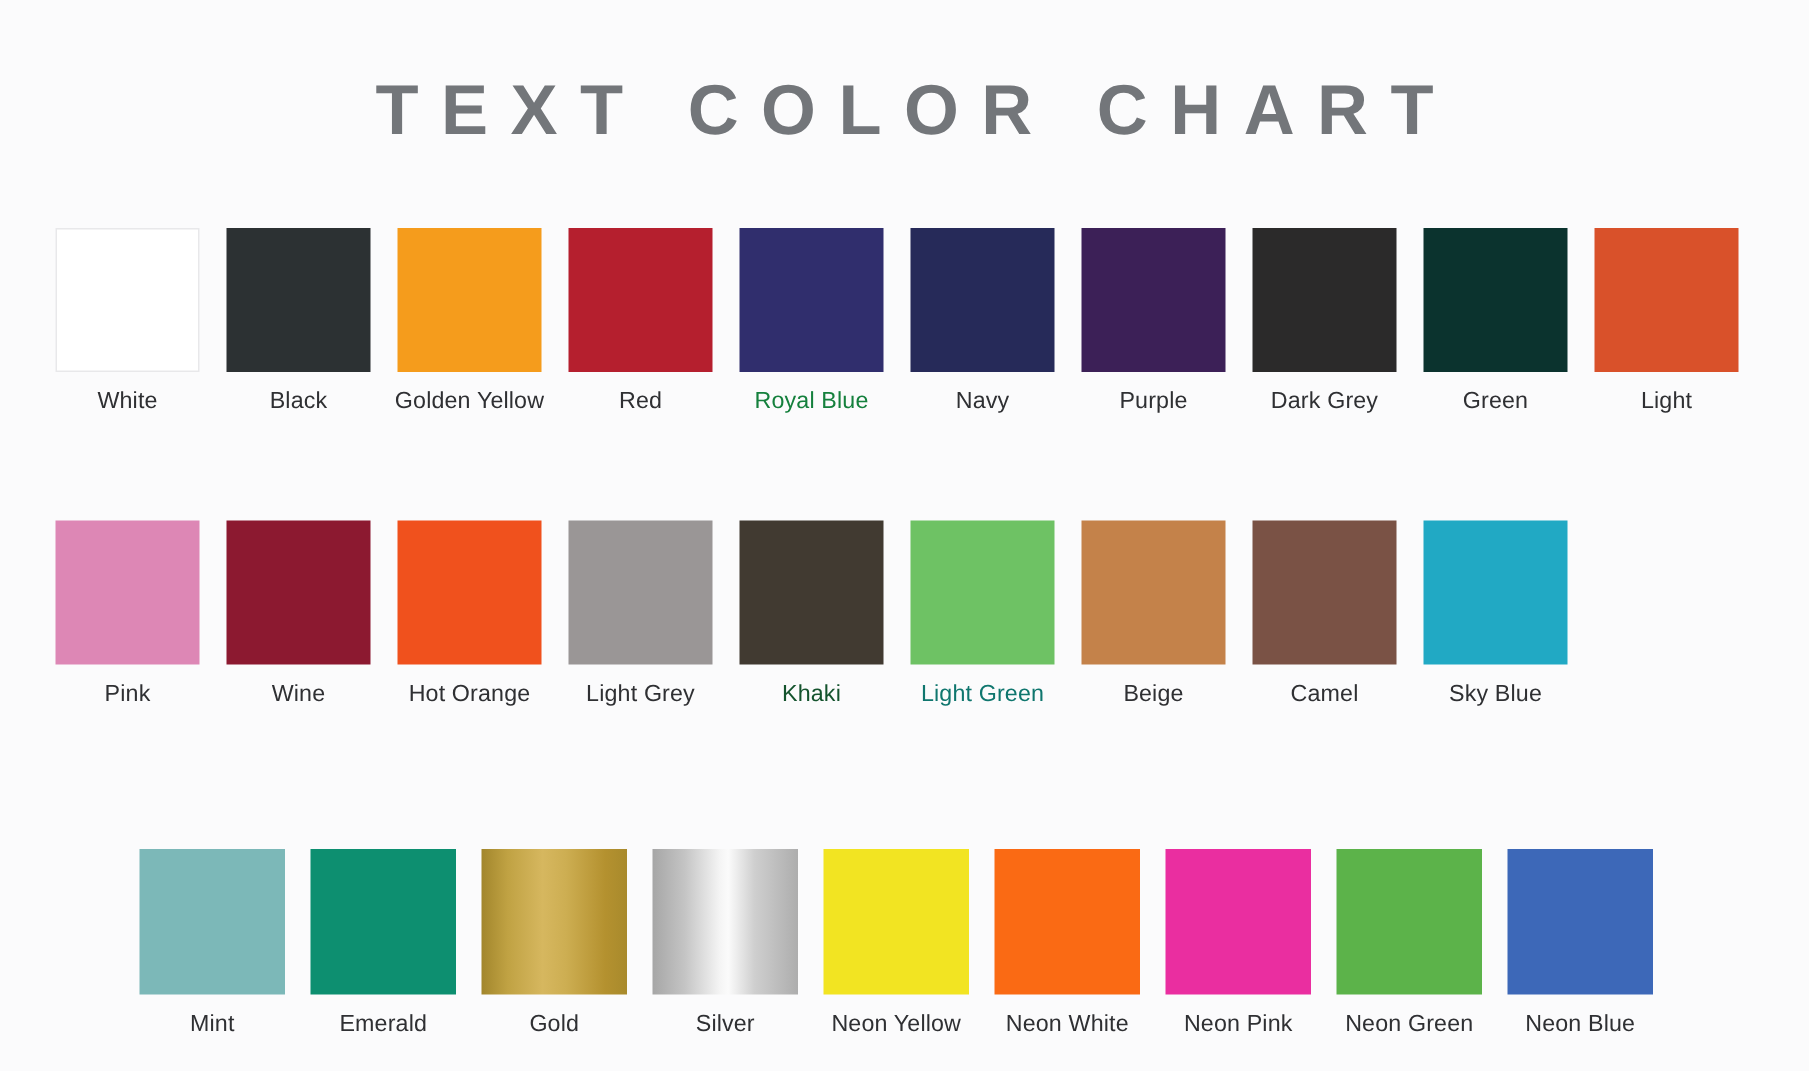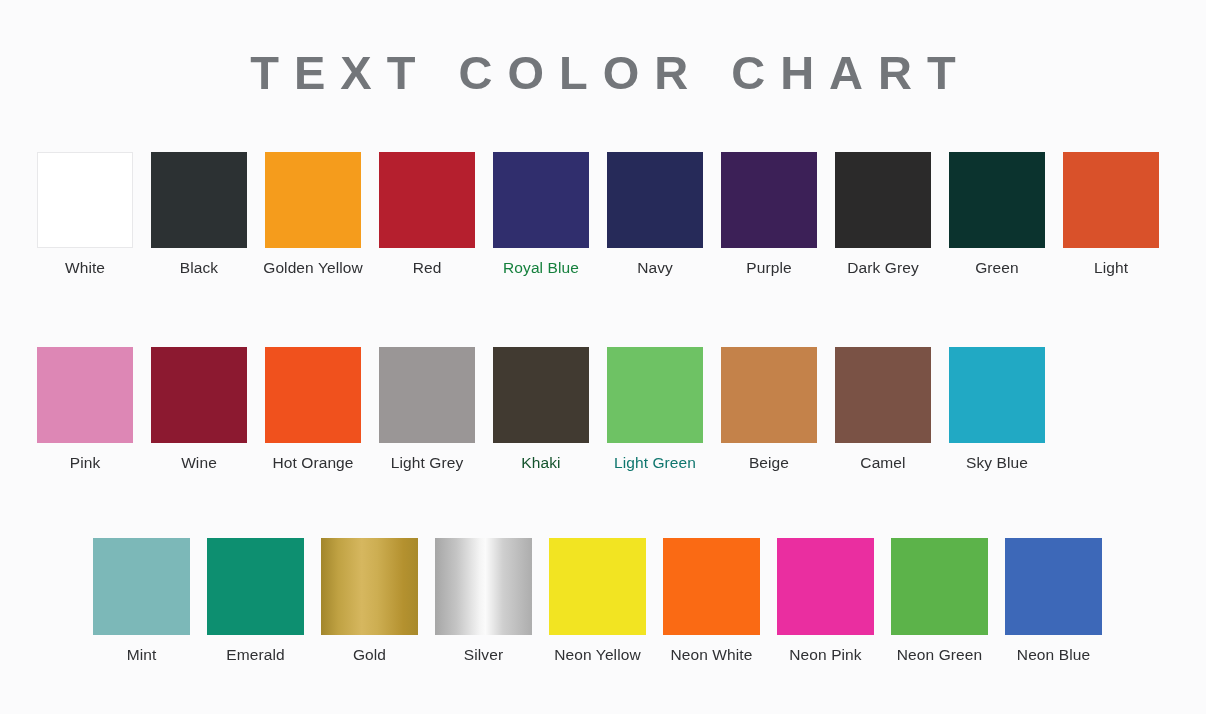--- a/index.html
+++ b/index.html
@@ -34,21 +34,21 @@
   }
 
   
   .swatch-grid {
     position: absolute;
     display: flex;
     flex-direction: row;
   }
   #row-0 { left: 37px; top: 152px; align-items: flex-end; }
   #row-1 { left: 37px; top: 347px; }
-  #row-2 { left: 93px; top: 538px; align-items: flex-end; }
+  #row-2 { left: 93px; top: 566px; align-items: flex-end; }
 
   .swatch-cell {
     width: 96px;
     margin-right: 18px;
     display: flex;
     flex-direction: column;
     align-items: center;
   }
   .swatch-cell:last-child { margin-right: 0; }
 

